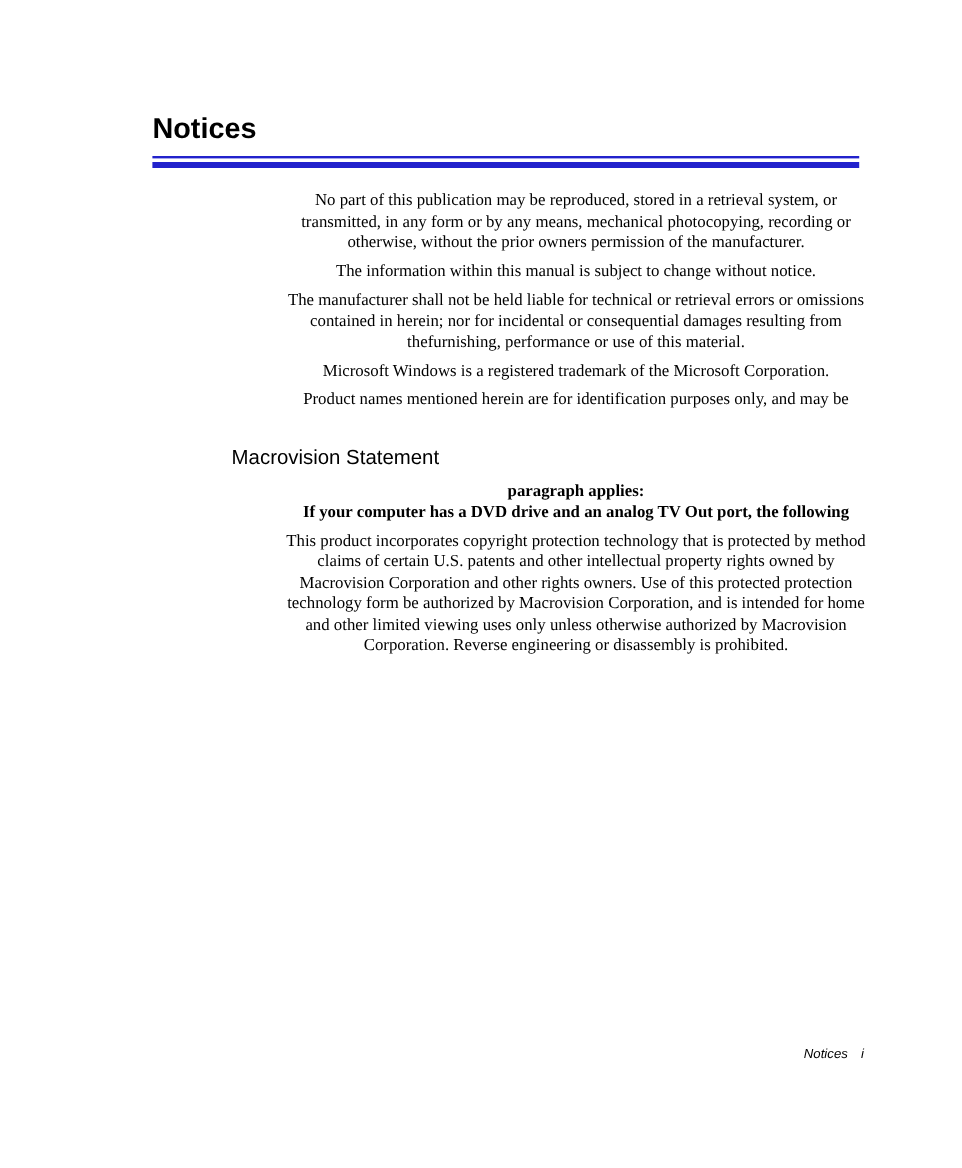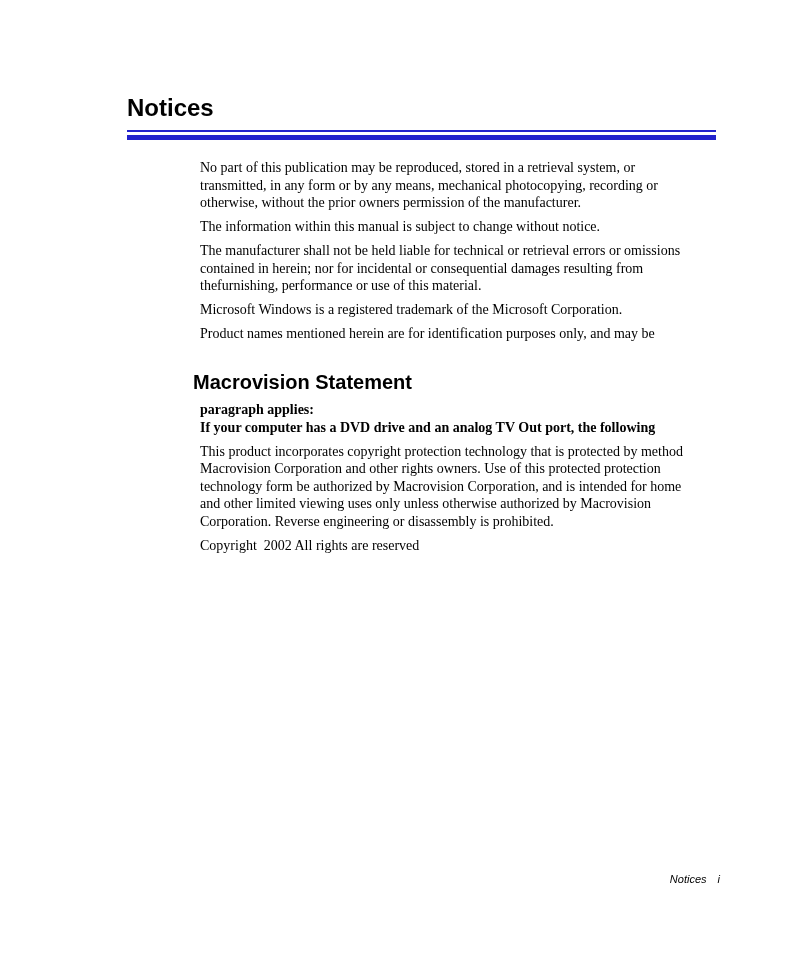--- a/index.html
+++ b/index.html
@@ -22,28 +22,28 @@
   }
   .title-rule {
     position: absolute; left: 127px; top: 130px;
     width: 589px; height: 10px;
     border-top: 2px solid var(--rule-blue);
     border-bottom: 5px solid var(--rule-blue);
   }
 
   .para { font-size: 14px; line-height: 17.5px; margin: 0 0 6.5px 0; }
   .para.bold { font-weight: bold; }
-  .line { display: block; white-space: pre; }
+  .line { display: block; white-space: pre; text-align: center; }
   .copyright { white-space: pre; }
 
   .intro { position: absolute; left: 200px; top: 159px; width: 560px; }
   .mv-heading {
     position: absolute; left: 193px; top: 372px;
     font-family: "Liberation Sans", sans-serif;
-    font-weight: bold; font-size: 20px; line-height: 20px;
+    font-weight: normal; font-size: 17px; line-height: 20px;
   }
   .mv { position: absolute; left: 200px; top: 401px; width: 560px; }
 
   .footer {
     position: absolute; left: 0; top: 871px; width: 720px;
     text-align: right;
     font-family: "Liberation Sans", sans-serif;
     font-style: italic; font-size: 11px; line-height: 16px;
   }
   .footer .pagenum { margin-left: 11px; }
@@ -81,25 +81,25 @@
 
   <h2 class="mv-heading">Macrovision Statement</h2>
 
   <section class="mv">
     <p class="para bold">
         <span class="line">paragraph applies:</span>
         <span class="line">If your computer has a DVD drive and an analog TV Out port, the following</span>
       </p>
     <p class="para">
         <span class="line">This product incorporates copyright protection technology that is protected by method</span>
+        <span class="line">claims of certain U.S. patents and other intellectual property rights owned by</span>
         <span class="line">Macrovision Corporation and other rights owners. Use of this protected protection</span>
         <span class="line">technology form be authorized by Macrovision Corporation, and is intended for home</span>
         <span class="line">and other limited viewing uses only unless otherwise authorized by Macrovision</span>
         <span class="line">Corporation. Reverse engineering or disassembly is prohibited.</span>
       </p>
-    <p class="para copyright">Copyright  2002 All rights are reserved</p>
   </section>
 
   <footer class="footer">
     <span>Notices</span><span class="pagenum">i</span>
   </footer>
 
 </div>
 
 </body></html>

